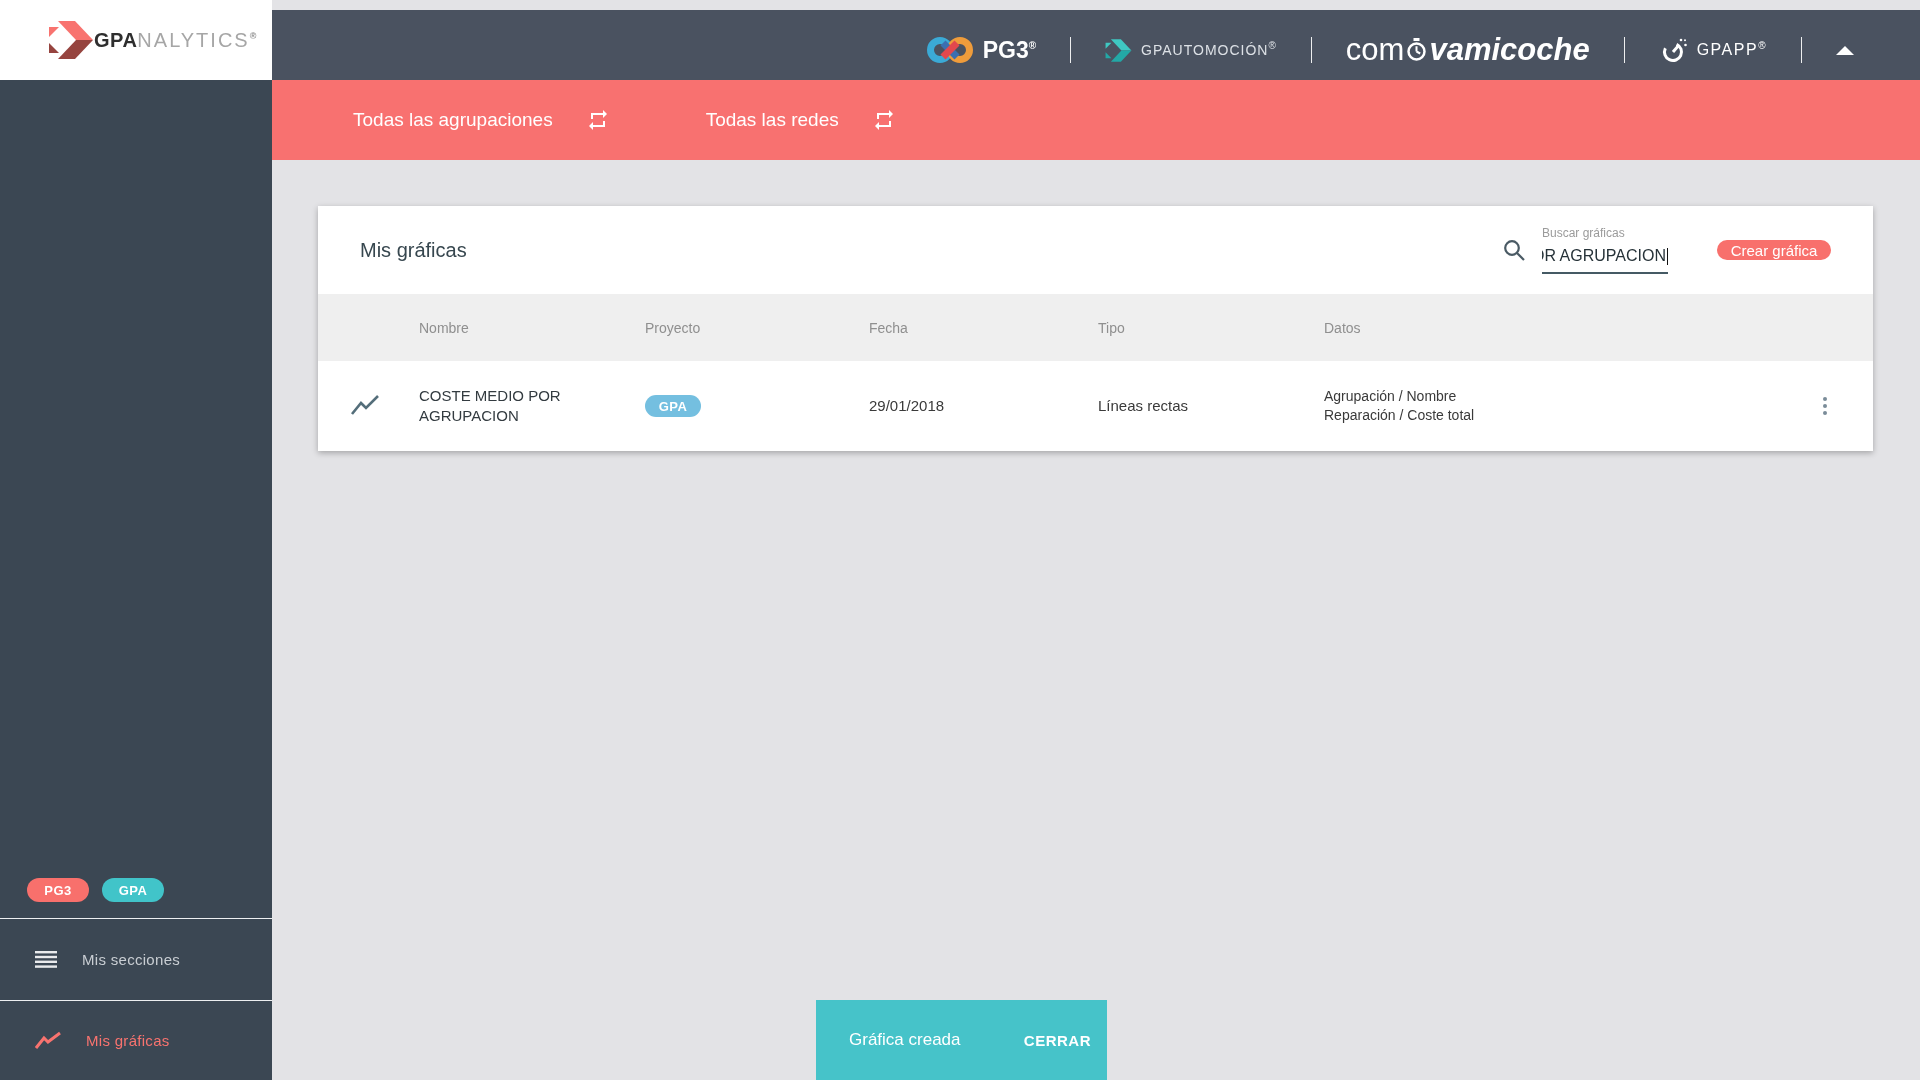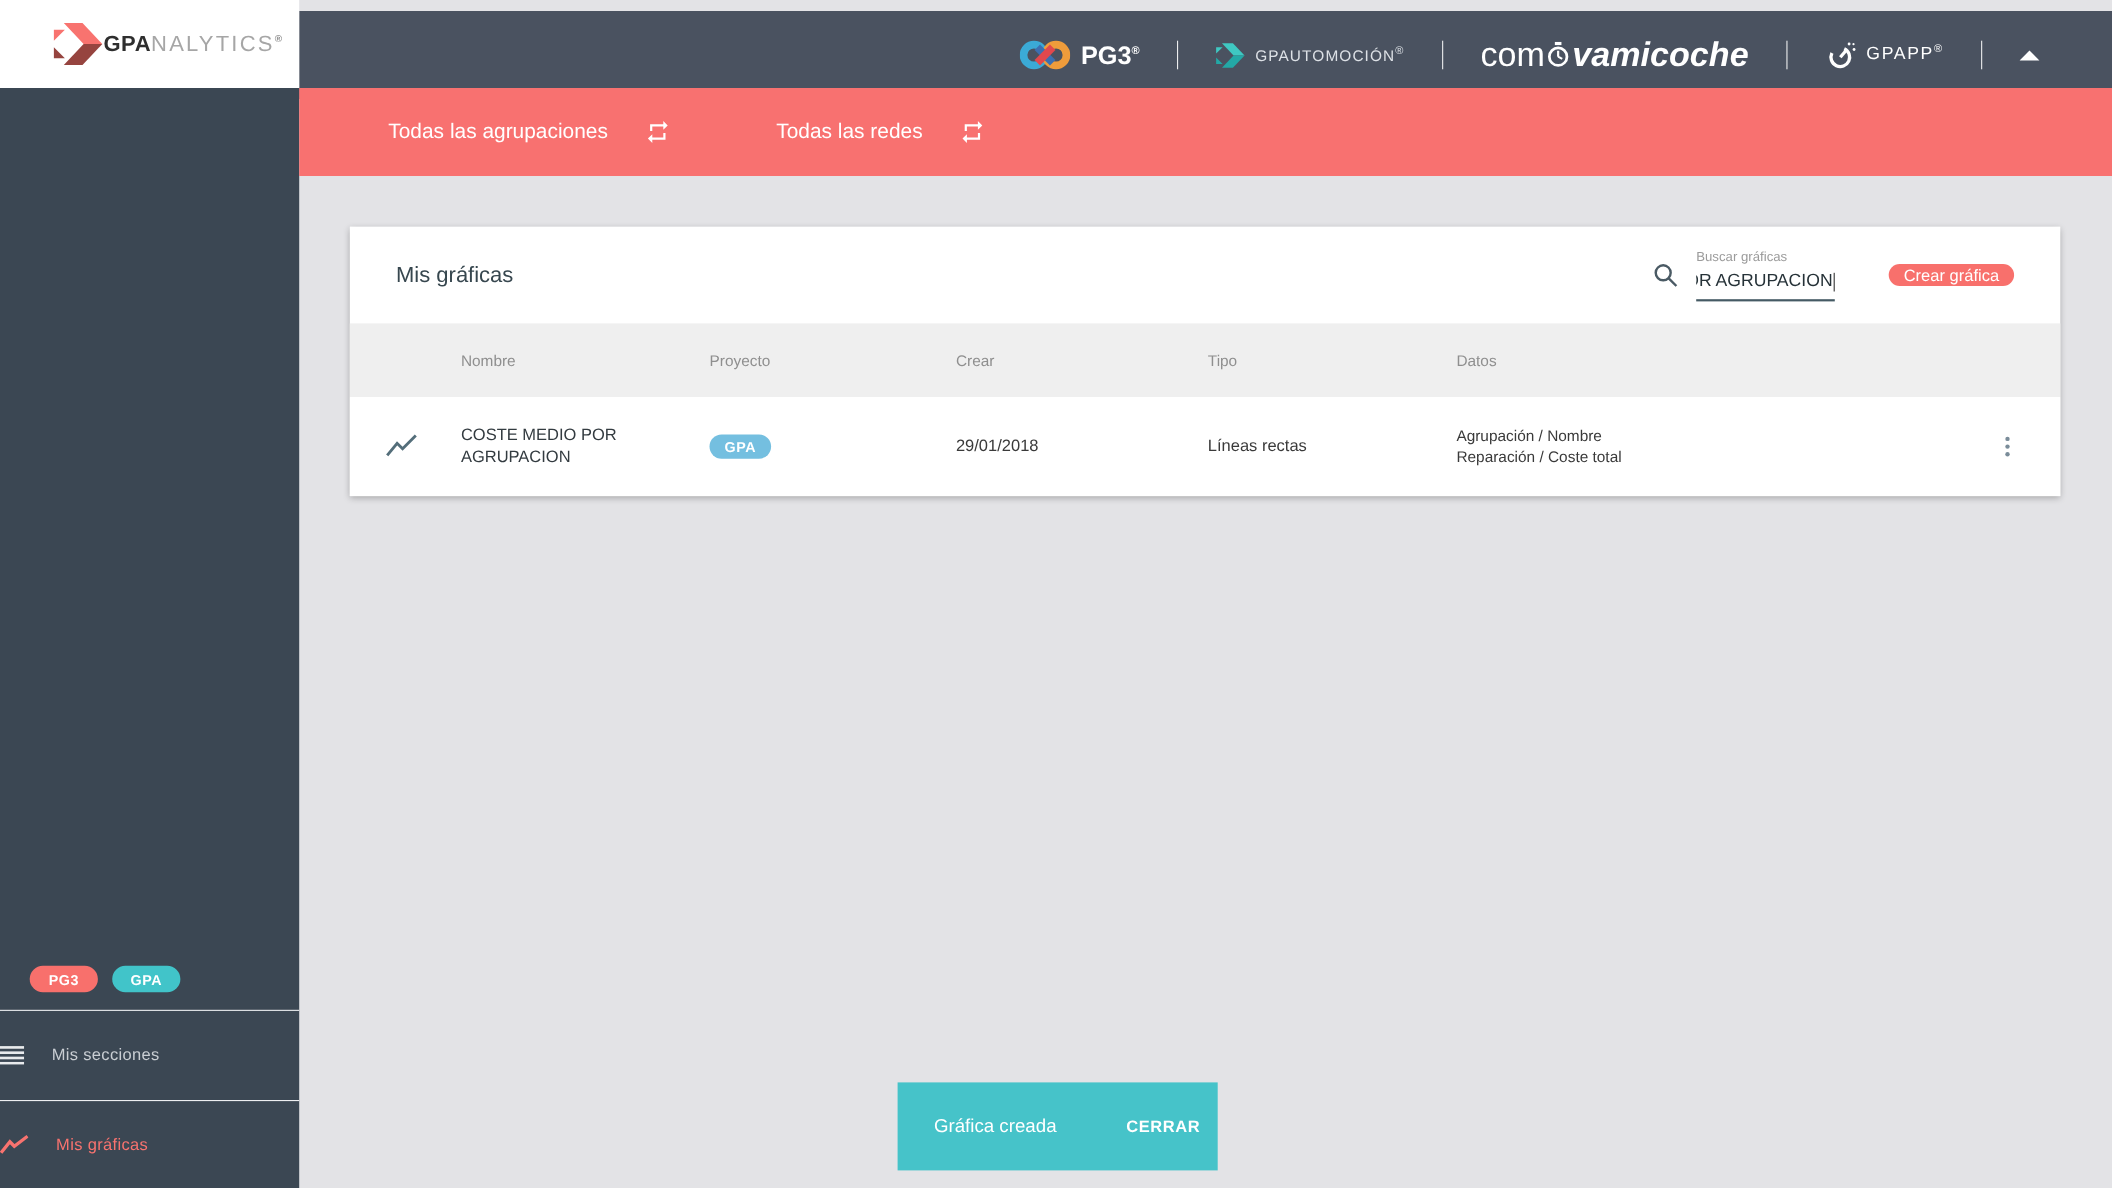--- a/index.html
+++ b/index.html
@@ -17,21 +17,21 @@
   .brand-reg { font-size:9px; color:#8A8A8A; vertical-align:super; }
 
   
   .sidebar { position:absolute; left:0; top:80px; width:272px; bottom:0; background:#3B4753;
     display:flex; flex-direction:column; justify-content:flex-end; }
   .badges-row { display:flex; align-items:center; gap:13px; padding:0 0 16px 27px; }
   .badge { min-width:62px; height:24px; border-radius:12px; color:#fff; font-size:13px; font-weight:bold;
     display:inline-flex; align-items:center; justify-content:center; letter-spacing:0.5px; cursor:pointer; }
   .badge.pg3 { background:#F8706C; }
   .badge.gpa { background:#41C4C9; }
-  .side-item { height:82px; display:flex; align-items:center; gap:25px;
+  .side-item { height:82px; display:flex; align-items:center; padding-left:35px; gap:25px;
     border-top:1px solid #EDEFF1; cursor:pointer; }
   .side-item .label { font-size:15px; color:#C9CED3; letter-spacing:0.3px; }
   .side-item.active { height:80px; }
   .side-item.active .label { color:#F8736F; }
 
   
   .topbar { position:absolute; left:272px; top:10px; right:0; height:80px; background:#4A5260;
     display:flex; align-items:center; justify-content:flex-end; padding-right:66px; }
   .hsep { width:1px; height:26px; background:rgba(255,255,255,0.9); margin:0 34px; flex:none; }
   .hlogo { display:flex; align-items:center; color:#fff; cursor:pointer; white-space:nowrap; }
@@ -87,21 +87,21 @@
   .col-menu  { width:96px; display:flex; justify-content:center; }
   .row-name { font-size:15px; color:#333B40; line-height:20px; padding-right:56px; }
   .badge-blue { display:inline-flex; min-width:56px; height:22px; border-radius:11px; background:#74BFE0;
     color:#fff; font-size:13px; font-weight:bold; align-items:center; justify-content:center; letter-spacing:0.5px; }
   .row-date,.row-tipo { font-size:15px; color:#3A3A3A; }
   .row-datos { font-size:14px; color:#3A3A3A; line-height:19px; }
   .kebab { display:flex; flex-direction:column; gap:3px; padding:6px; cursor:pointer; }
   .kebab i { width:4px; height:4px; border-radius:50%; background:#7A8C99; }
 
   
-  .snackbar { position:absolute; left:816px; bottom:16px; width:291px; height:80px; background:#46C3C9;
+  .snackbar { position:absolute; left:816px; bottom:0; width:291px; height:80px; background:#46C3C9;
     display:flex; align-items:center; color:#fff;margin-top:44px; }
   .snack-msg { margin-left:33px; font-size:17px; }
   .snack-action { margin-left:auto; margin-right:16px; font-size:15px; font-weight:bold;
     letter-spacing:0.5px; cursor:pointer; }
 </style>
 </head>
 <body>
 
 <div class="logo-box">
   <span style="display:flex;">
@@ -226,21 +226,21 @@
           <span class="cursor-bar"></span>
         </span>
     </div>
     <button class="create-btn">Crear gráfica</button>
   </div>
 
   <div class="thead">
     <span class="col-icon"></span>
     <span class="col-nombre">Nombre</span>
     <span class="col-proy">Proyecto</span>
-    <span class="col-fecha">Crear</span>
+    <span class="col-fecha">Fecha</span>
     <span class="col-tipo">Tipo</span>
     <span class="col-datos">Datos</span>
     <span class="col-menu"></span>
   </div>
 
   <div class="trow">
     <span class="col-icon">
       <span style="display:flex;">
         <svg width="30" height="24" viewBox="0 0 30 24" fill="none" stroke="#546E7A" stroke-width="2.6">
           <path d="M2 20 L11 9 L16 14 L28 2"></path>

